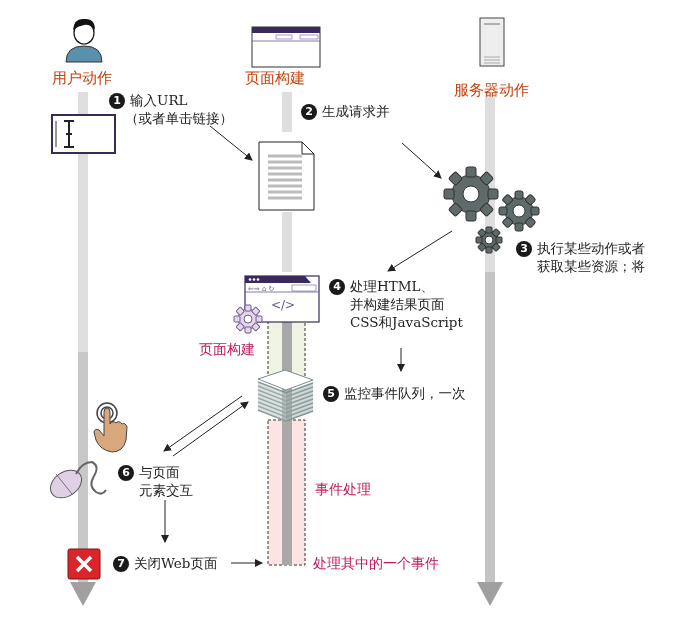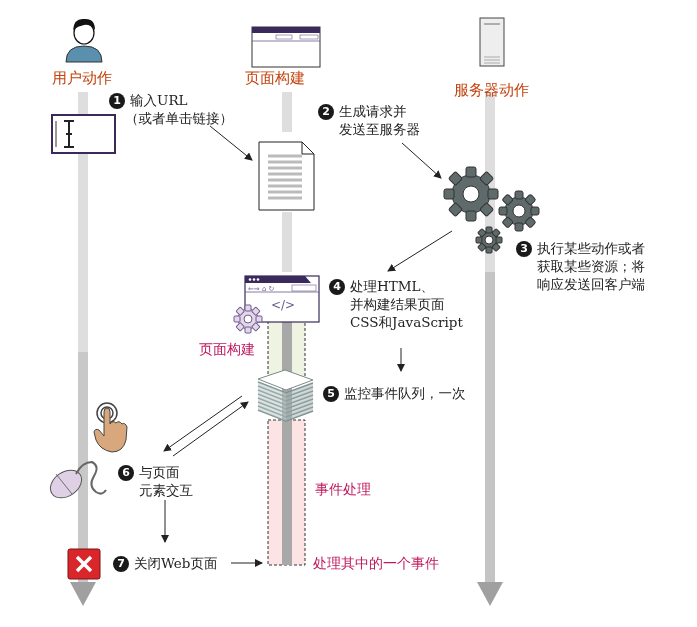--- a/index.html
+++ b/index.html
@@ -198,29 +198,27 @@
 
 <div class="lane-title" style="left:52px;top:69px;">用户动作</div>
 <div class="lane-title" style="left:245px;top:69px;">页面构建</div>
 <div class="lane-title" style="left:454px;top:69px;margin-top:12px;">服务器动作</div>
 
 <div class="step" style="left:109px;top:91px;">
   <span class="num">1</span><span>输入URL</span>
   <span class="line2" style="padding-left:16px;">（或者单击链接）</span>
 </div>
 
-<div class="step" style="left:318px;top:102px;">
+<div class="step" style="left:301px;top:102px;">
   <span class="num">2</span><span>生成请求并</span>
-  <span class="line2">发送至服务器</span>
 </div>
 
 <div class="step" style="left:516px;top:239px;">
   <span class="num">3</span><span>执行某些动作或者</span>
   <span class="line2">获取某些资源；将</span>
-  <span class="line2">响应发送回客户端</span>
 </div>
 
 <div class="step" style="left:329px;top:277px;">
   <span class="num">4</span><span>处理HTML、</span>
   <span class="line2">并构建结果页面</span>
   <span class="line2">CSS和JavaScript</span>
 </div>
 
 <div class="step" style="left:323px;top:384px;">
   <span class="num">5</span><span>监控事件队列，一次</span>

